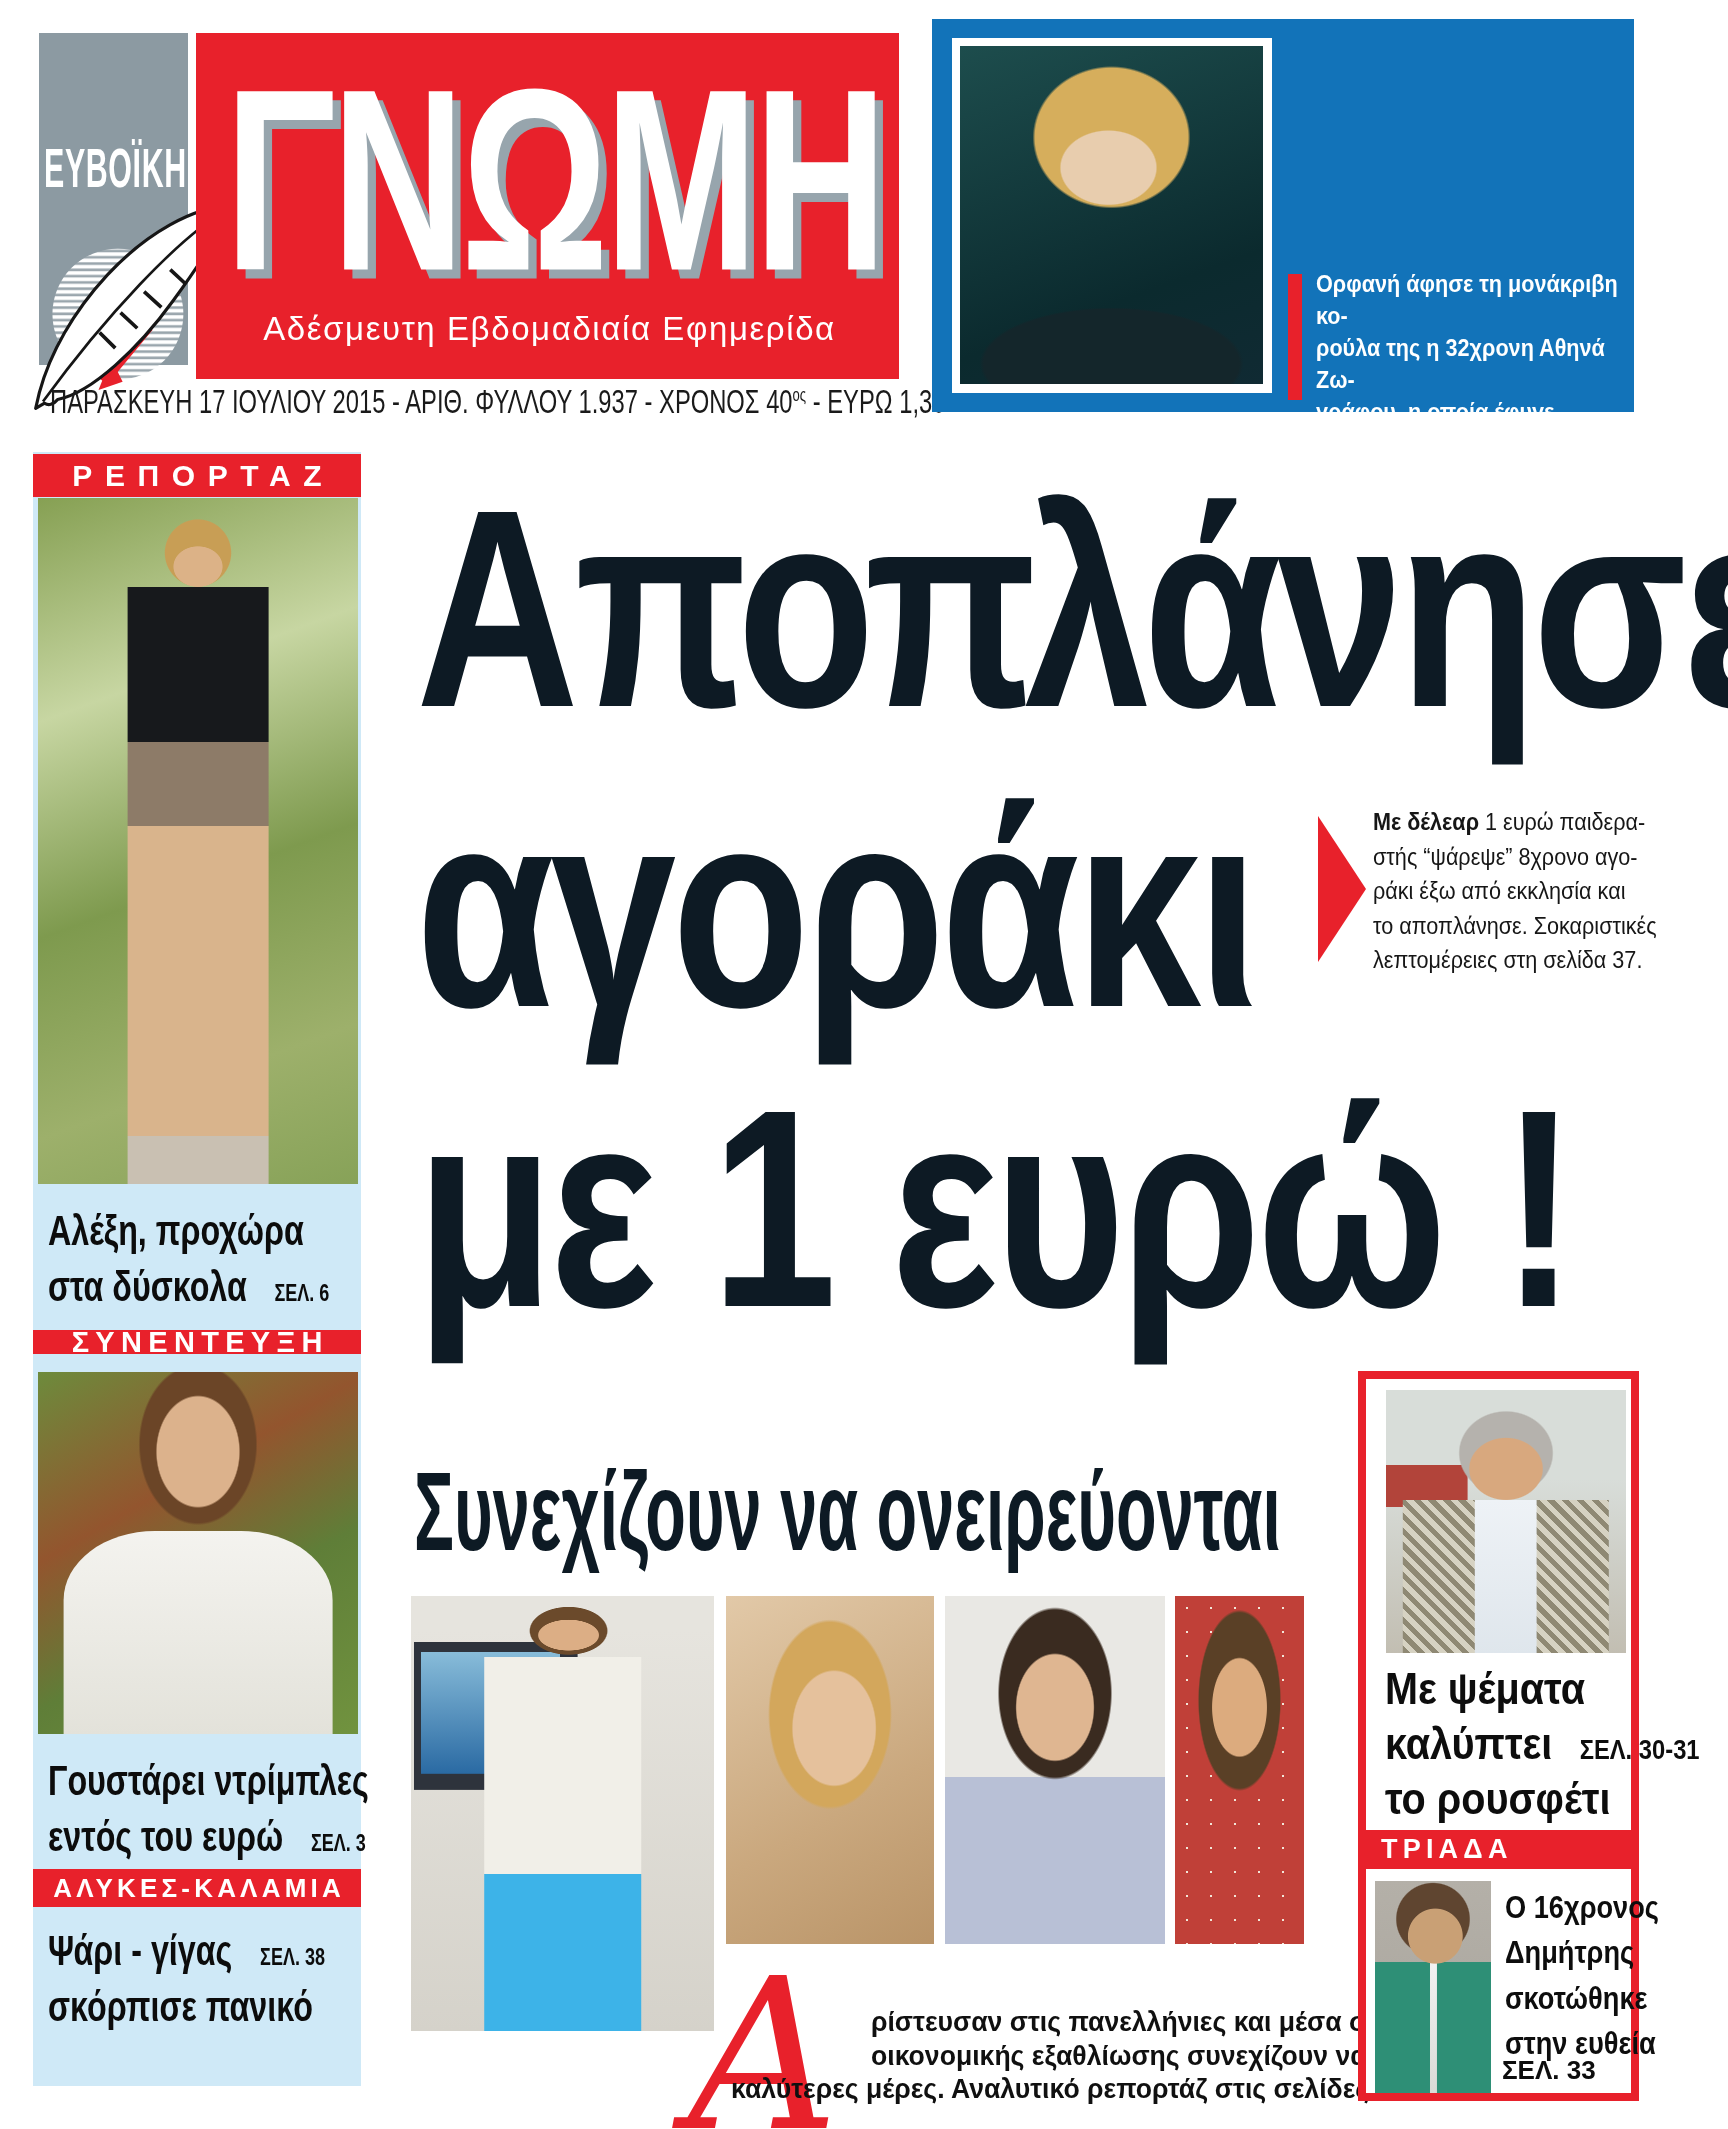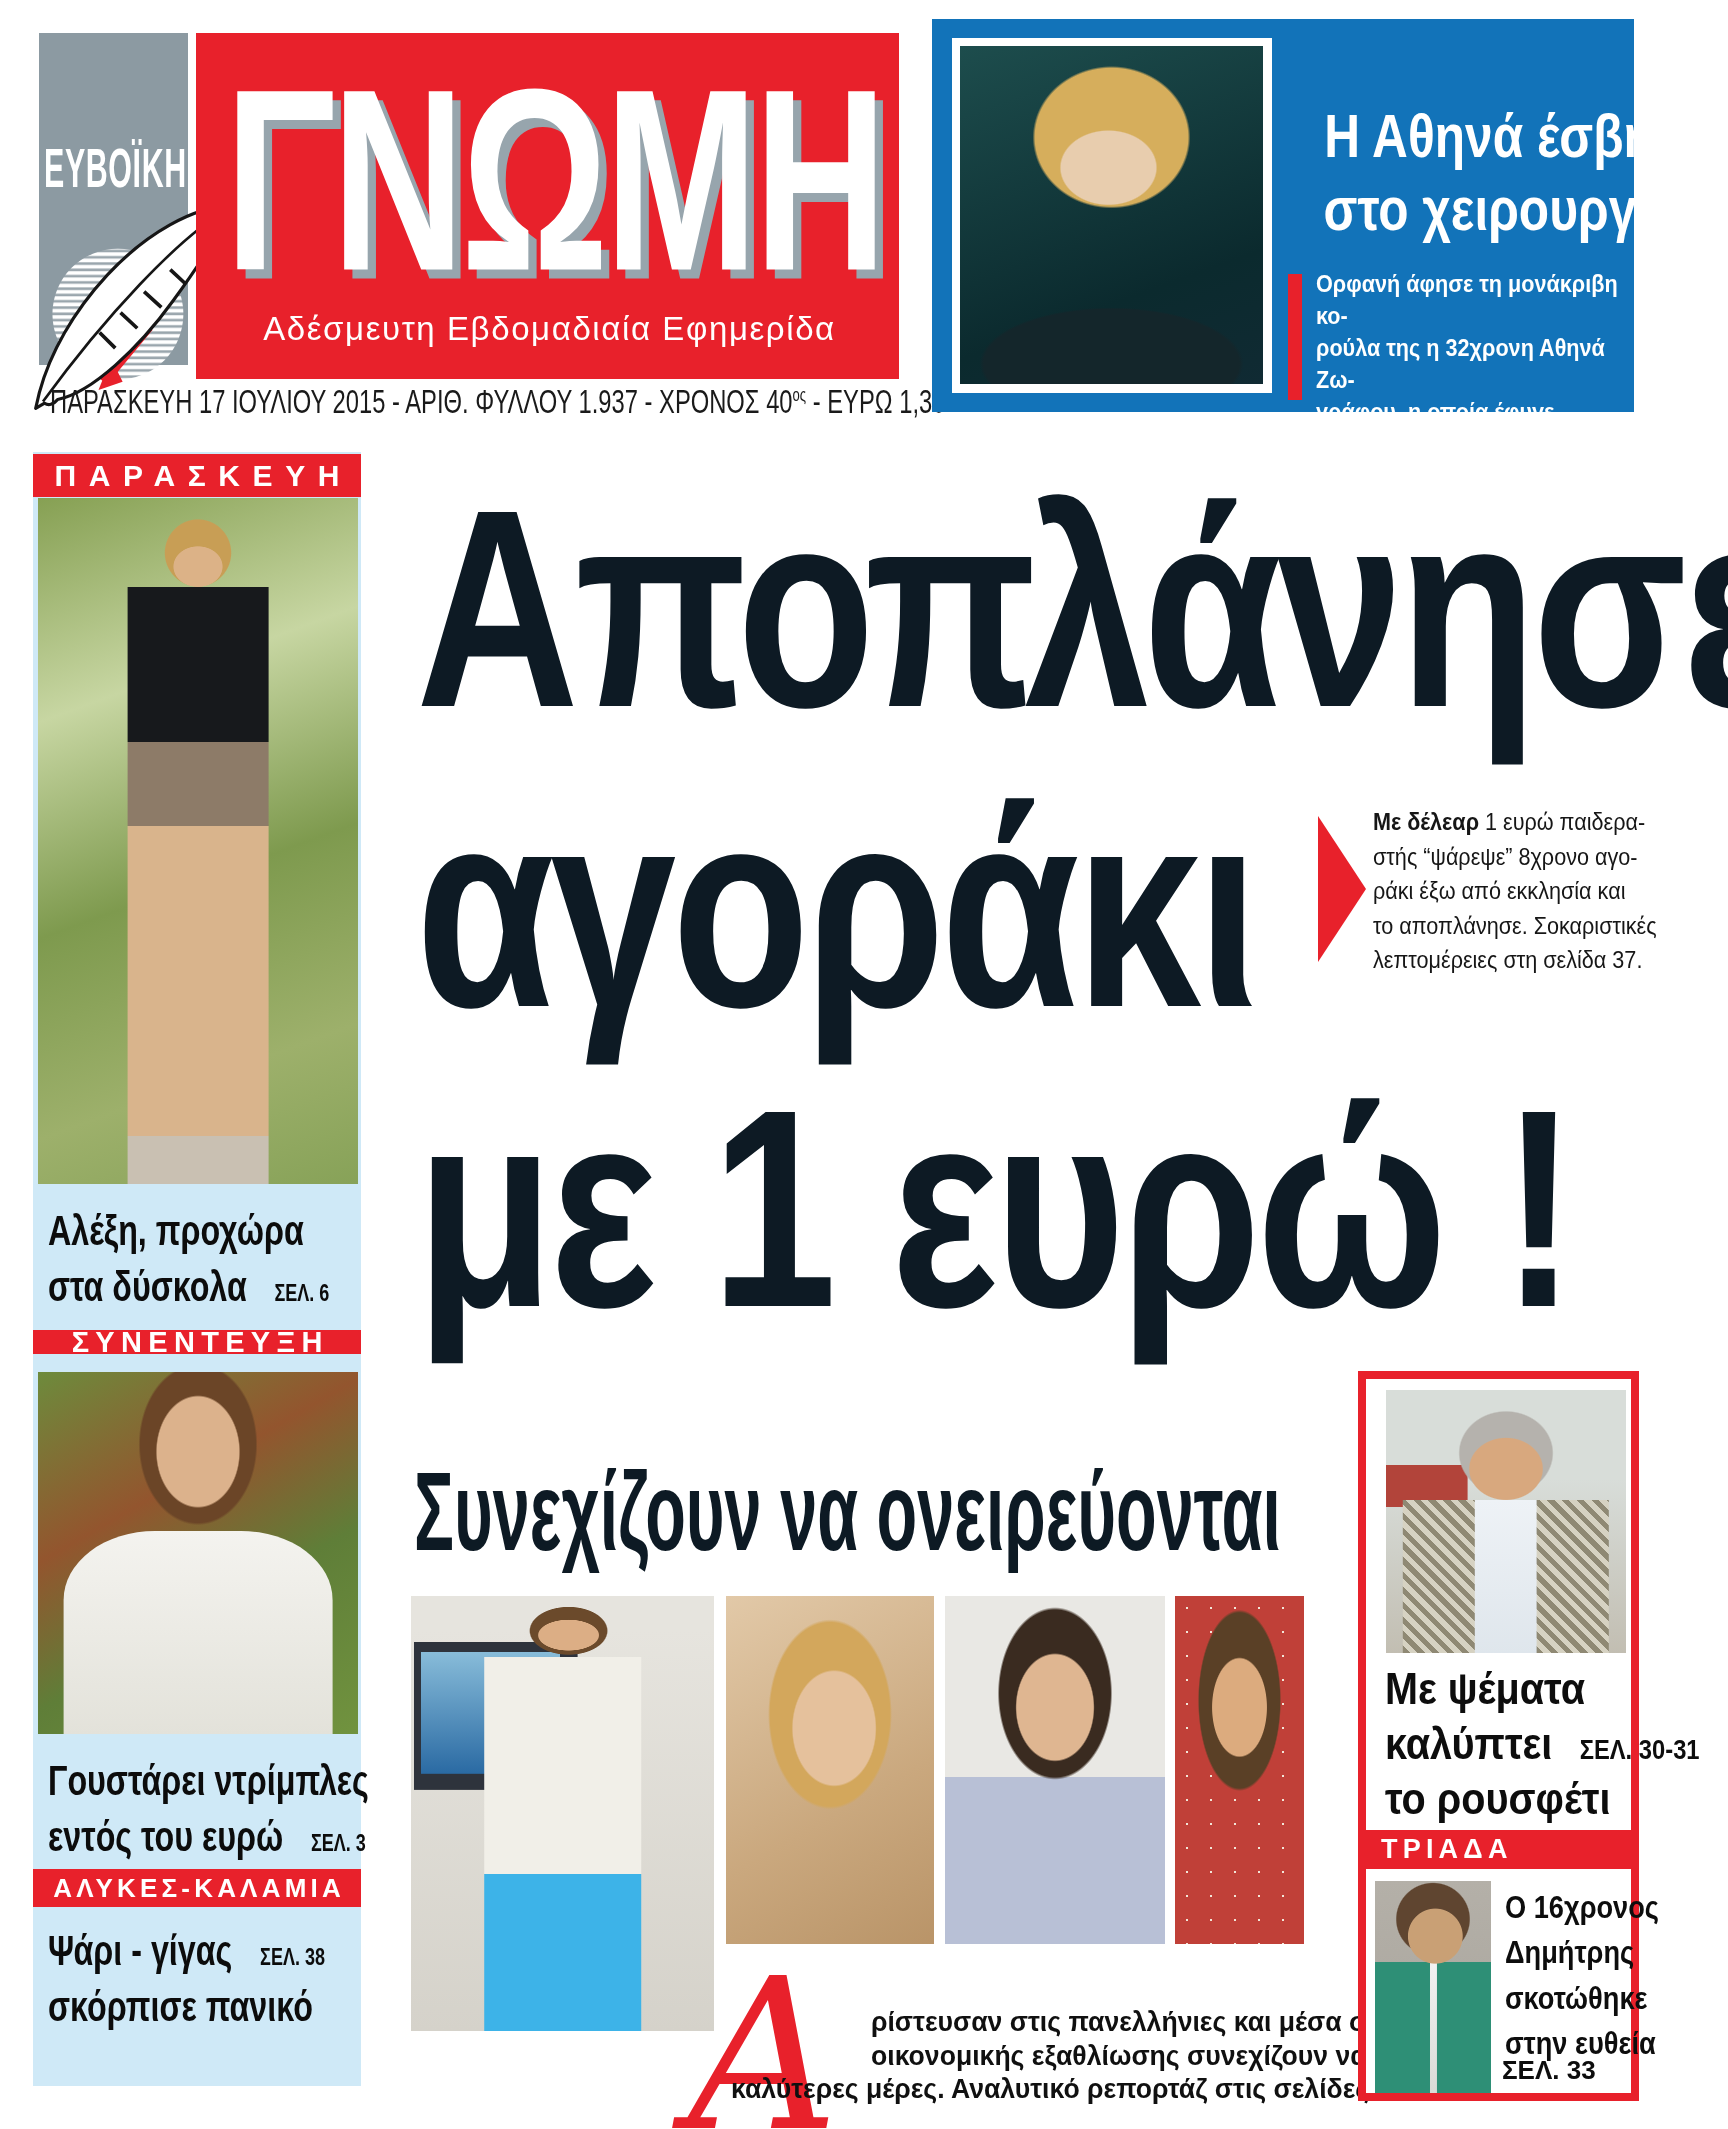--- a/index.html
+++ b/index.html
@@ -192,35 +192,31 @@
   <div class="abs red-box"></div>
   <div class="abs gnomi">ΓΝΩΜΗ</div>
   <div class="abs mast-sub">Αδέσμευτη Εβδομαδιαία Εφημερίδα</div>
   <div class="abs dateline">
     <span>ΠΑΡΑΣΚΕΥΗ 17 ΙΟΥΛΙΟΥ 2015 - ΑΡΙΘ. ΦΥΛΛΟΥ 1.937 - ΧΡΟΝΟΣ 40</span><sup>ος</sup><span> - ΕΥΡΩ 1,30</span>
   </div>
 
   <div class="abs blue-box"></div>
   <div class="abs tr-photo"></div>
   <div class="abs photo tr-photo-inner"></div>
-  <div class="abs tr-head">
-    <span>Η Αθηνά έσβησε</span><br>
-    <span>στο χειρουργείο</span>
-  </div>
   <div class="abs tr-bar"></div>
   <div class="abs tr-body">
     <span class="pre">Ορφανή άφησε τη μονάκριβη κο-
 ρούλα της η 32χρονη Αθηνά Ζω-
 γράφου, η οποία έφυγε ξαφνικά
 από τη ζωή κατά τη διάρκεια χει-
 ρουργικής επέμβασης.</span><span> ΣΕΛ. 36.</span>
   </div>
 
   <div class="abs leftcol-bg"></div>
-  <div class="abs lbl lbl1">ΠΑΡΑΣΚΕΥΗ</div>
+  <div class="abs lbl lbl1">ΡΕΠΟΡΤΑΖ</div>
   <div class="abs photo photoL1"></div>
   <div class="abs story story1">
     <span class="row">Αλέξη, προχώρα</span>
     <span class="row"><span>στα δύσκολα</span><span class="ref">ΣΕΛ. 6</span></span>
   </div>
   <div class="abs lbl lbl2">ΣΥΝΕΝΤΕΥΞΗ</div>
   <div class="abs photo photoL2"></div>
   <div class="abs story story2">
     <span class="row">Γουστάρει ντρίμπλες</span>
     <span class="row"><span>εντός του ευρώ</span><span class="ref">ΣΕΛ. 3</span></span>

